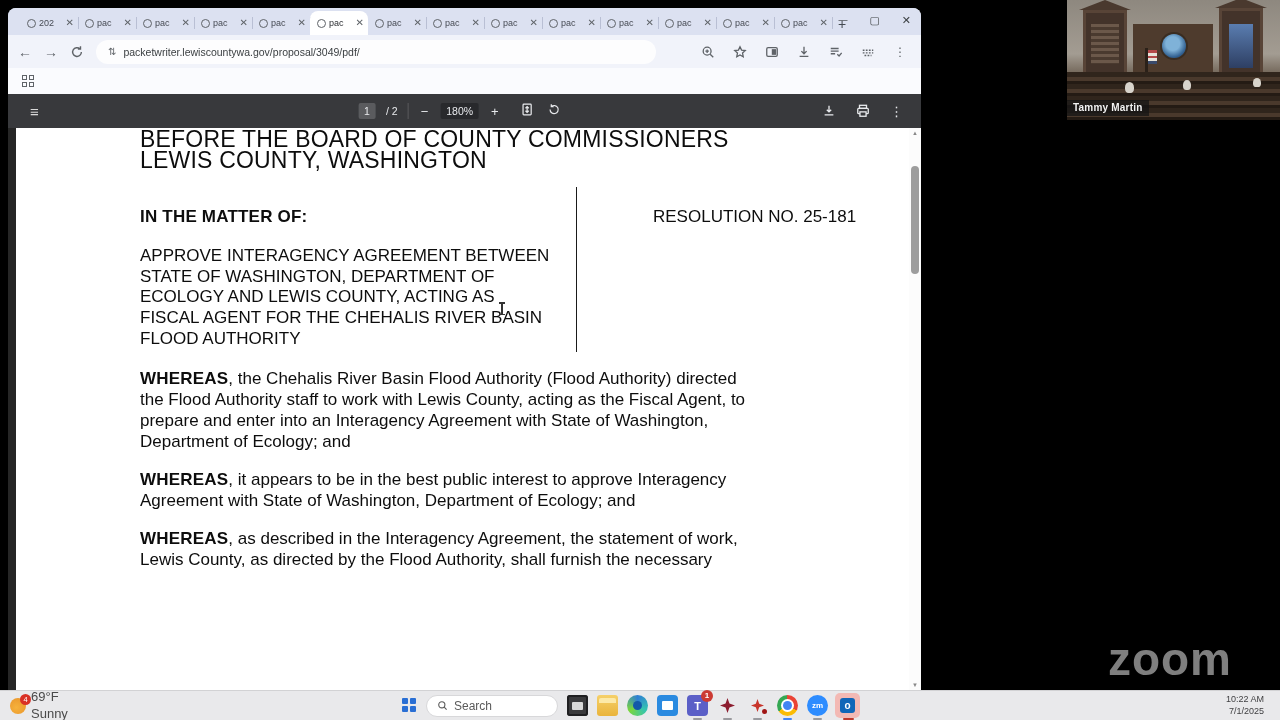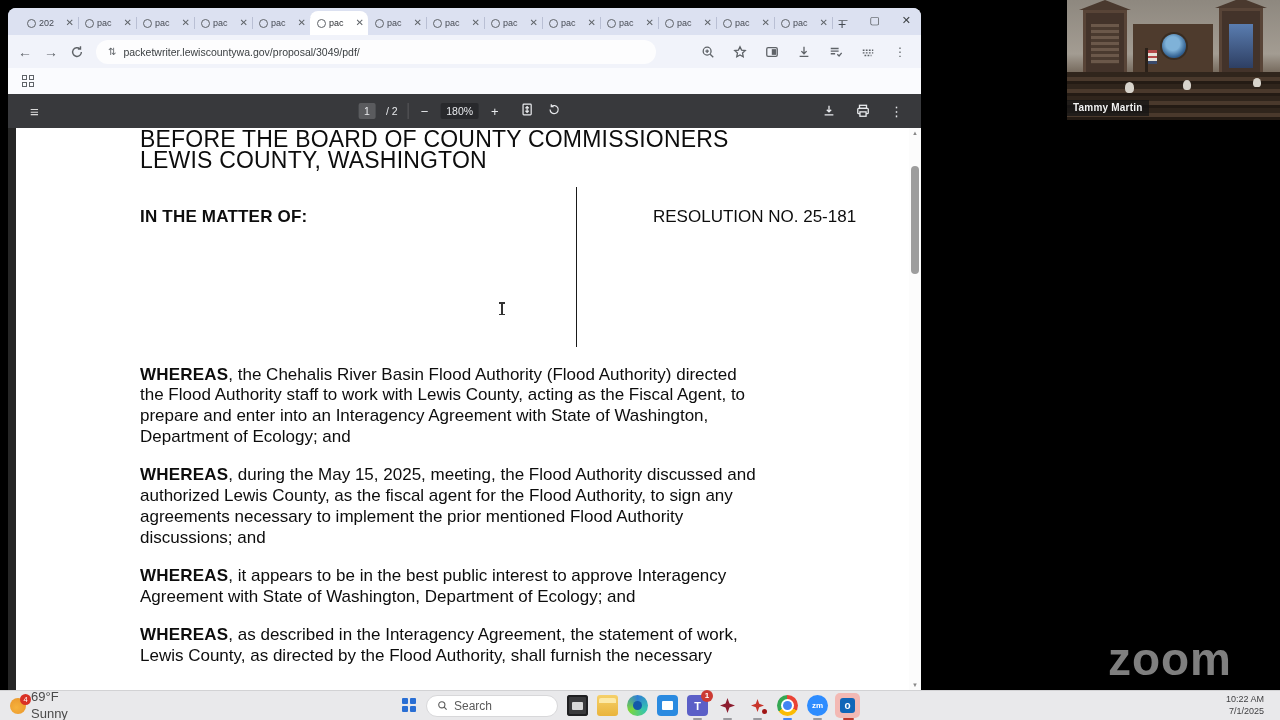--- a/index.html
+++ b/index.html
@@ -343,34 +343,35 @@
   </div>
 
   <div id="viewport">
     <div id="page">
       <div id="doc">
         <div class="title">BEFORE THE BOARD OF COUNTY COMMISSIONERS</div>
         <div class="title">LEWIS COUNTY, WASHINGTON</div>
         <div id="matter">
           <div id="matter-left">
             <div id="matter-label">IN THE MATTER OF:</div>
+            <div id="caption">APPROVE INTERAGENCY AGREEMENT BETWEEN
+STATE OF WASHINGTON, DEPARTMENT OF
+ECOLOGY AND LEWIS COUNTY, ACTING AS
+FISCAL AGENT FOR THE CHEHALIS RIVER BASIN
+FLOOD AUTHORITY</div>
           </div>
           <div id="matter-right">
             <span>RESOLUTION NO. 25-181</span>
           </div>
         </div>
         <div id="paras">
             <p class="para"><b>WHEREAS</b>, the Chehalis River Basin Flood Authority (Flood Authority) directed
 the Flood Authority staff to work with Lewis County, acting as the Fiscal Agent, to
 prepare and enter into an Interagency Agreement with State of Washington,
 Department of Ecology; and</p>
-            <p class="para"><b>WHEREAS</b>, during the May 15, 2025, meeting, the Flood Authority discussed and
-authorized Lewis County, as the fiscal agent for the Flood Authority, to sign any
-agreements necessary to implement the prior mentioned Flood Authority
-discussions; and</p>
             <p class="para"><b>WHEREAS</b>, it appears to be in the best public interest to approve Interagency
 Agreement with State of Washington, Department of Ecology; and</p>
             <p class="para"><b>WHEREAS</b>, as described in the Interagency Agreement, the statement of work,
 Lewis County, as directed by the Flood Authority, shall furnish the necessary</p>
           </div>
       </div>
       <div id="textcursor"></div>
     </div>
     <div id="scrollbar">
       <span class="arr" style="top:2px">▲</span>

